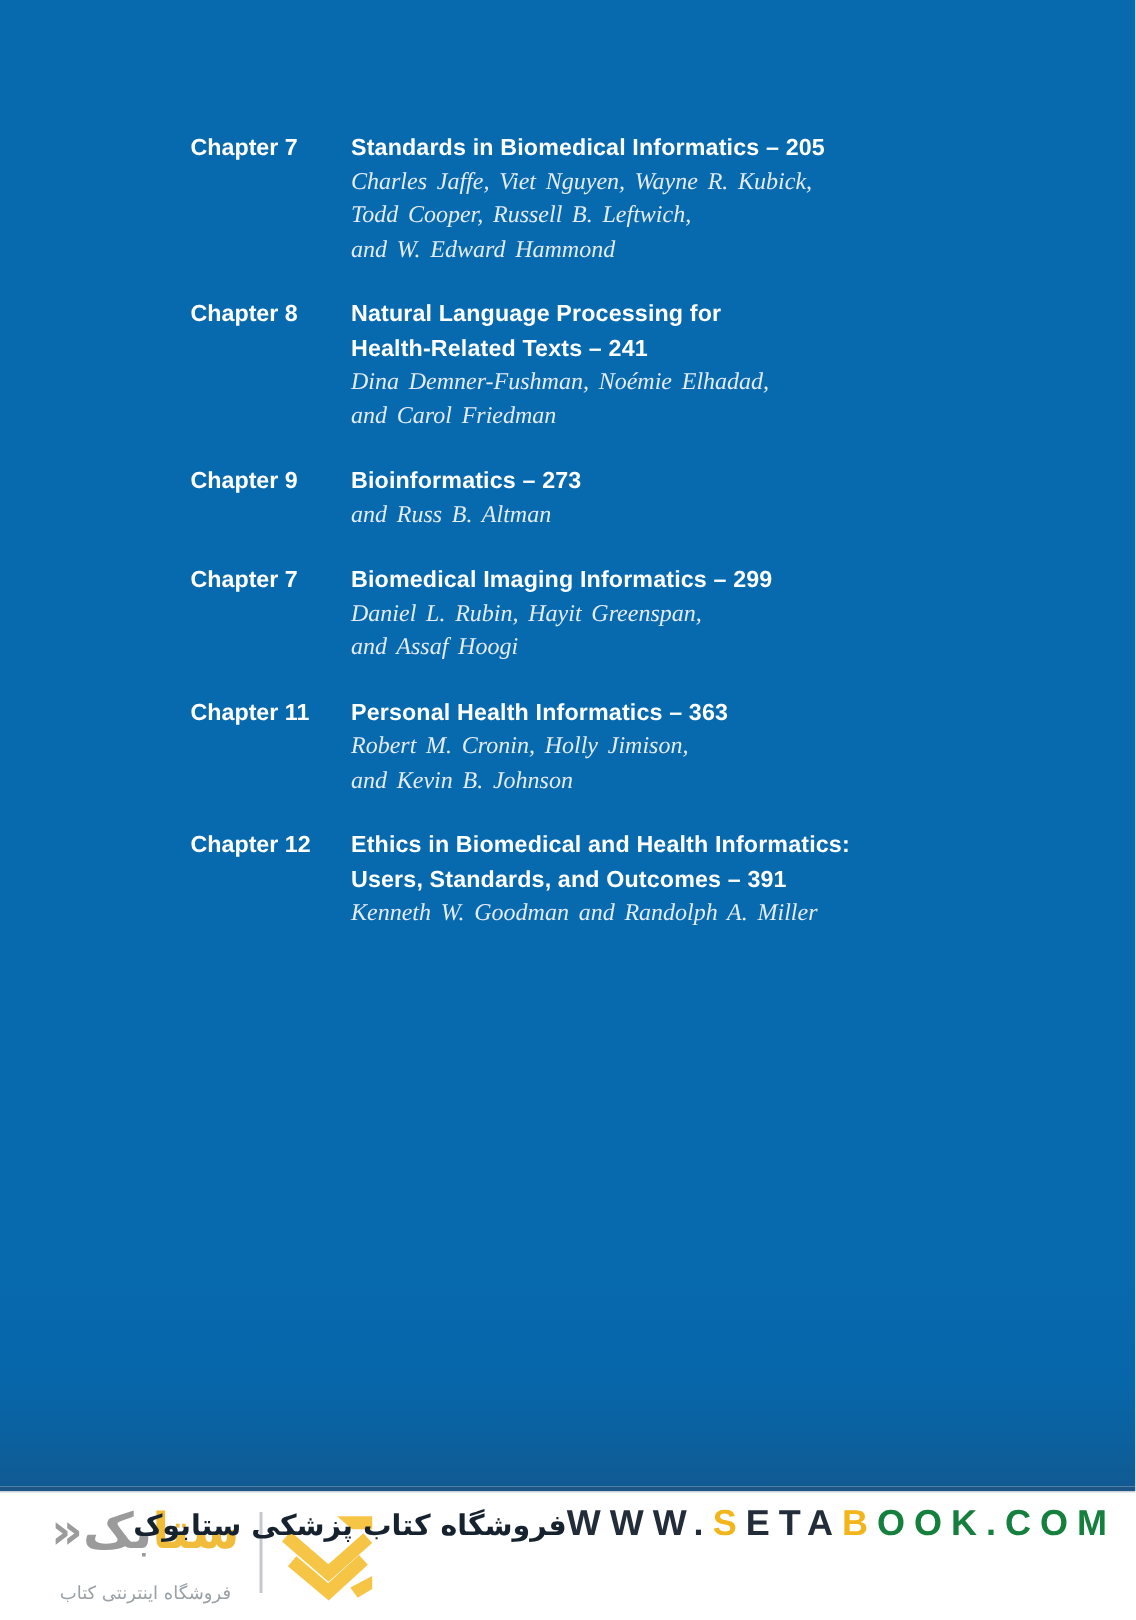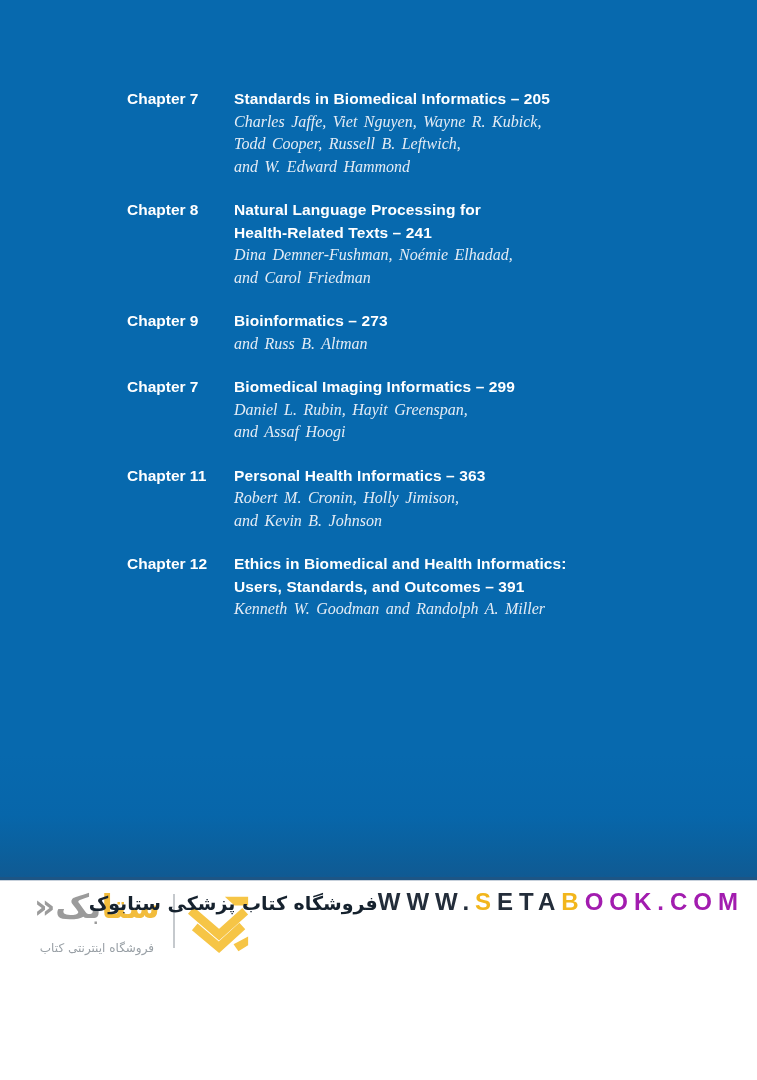--- a/index.html
+++ b/index.html
@@ -5,21 +5,21 @@
   * { box-sizing: border-box; }
   html,body { margin:0; padding:0; }
   body {
     width:757px; height:1080px; overflow:hidden;
     background:#ffffff;
     font-family:"Liberation Sans","DejaVu Sans",sans-serif;
   }
 
   
   .page {
-    height:880px;
+    height:994px;
     background:linear-gradient(180deg,#0769ae 0%, #0769ae 86%, #0766aa 93%, #0b609d 97%, #105a93 100%);
     border-bottom:3px solid #1d5585;
     padding:88px 0 0 127px;
   }
   .entry { display:flex; margin-bottom:21px; }
   .chapter-label {
     width:107px; flex:0 0 107px;
     color:#ffffff; font-weight:bold;
     font-size:15.5px; line-height:22.5px;
   }
@@ -152,16 +152,16 @@
           <path d="M9 39 L34 60 L58 38"></path>
         </g>
         <path d="M40 8 L64 8 L64 17 L50 17 Z" fill="#F6C546"></path>
         <path d="M49 57 L64 49 L64 58 L54 64 Z" fill="#F6C546"></path>
       </svg>
     </div>
   </div>
 
   <div class="footer-right">
     <div class="store-line">فروشگاه کتاب پزشکی ستابوک</div>
-    <div class="website" id="website"><span style="color: rgb(35, 45, 58);">WWW.</span><span style="color: rgb(242, 182, 28);">S</span><span style="color: rgb(35, 45, 58);">ETA</span><span style="color: rgb(242, 182, 28);">B</span><span style="color: #a21caf;">OOK.COM</span></div>
+    <div class="website" id="website"><span style="color: rgb(35, 45, 58);">WWW.</span><span style="color: rgb(242, 182, 28);">S</span><span style="color: rgb(35, 45, 58);">ETA</span><span style="color: rgb(242, 182, 28);">B</span><span style="color: #15803d;">OOK.COM</span></div>
   </div>
 
 </div>
 
 </body></html>

